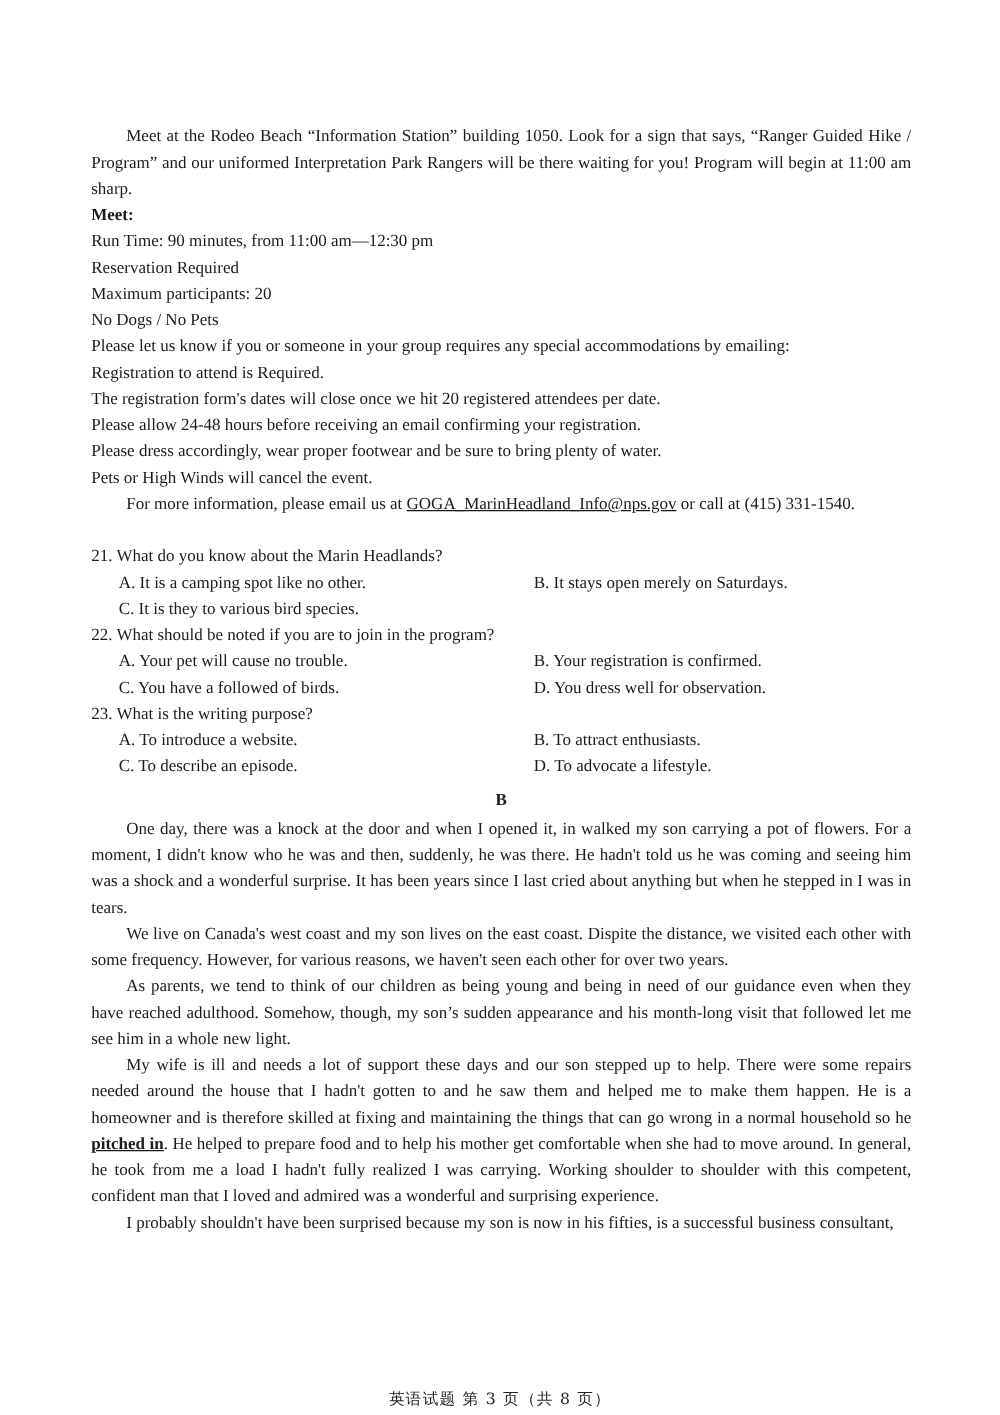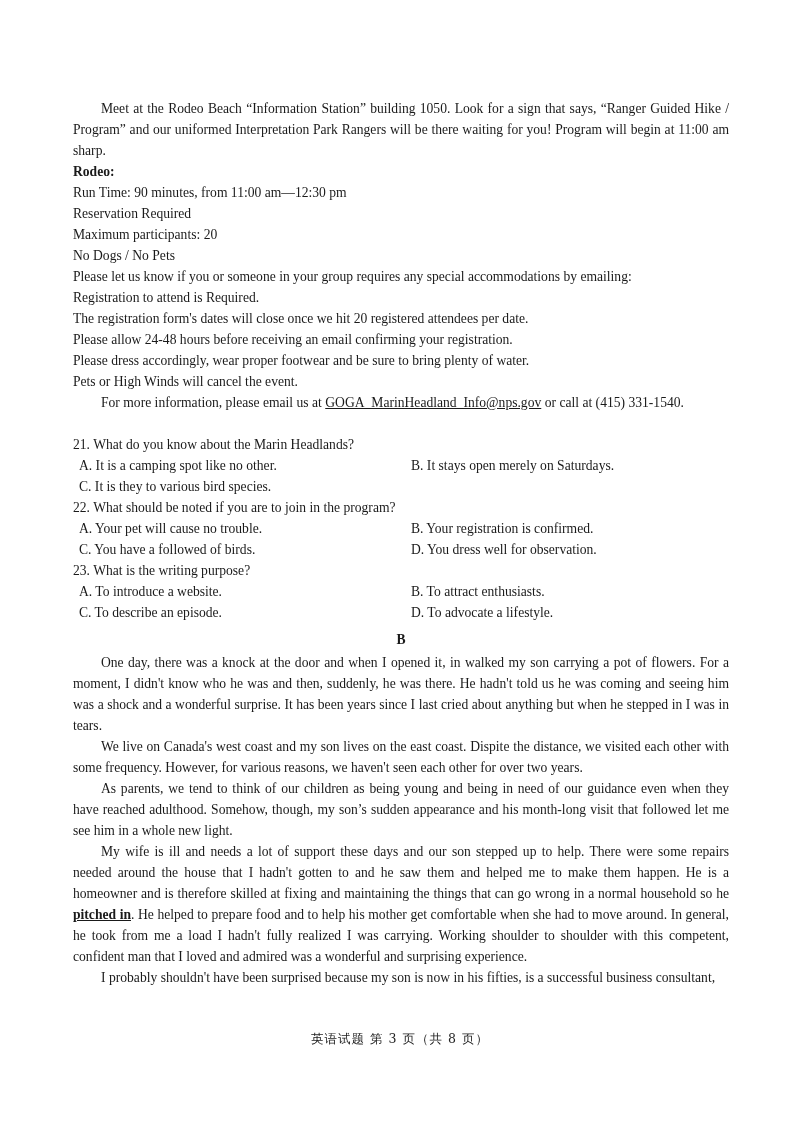--- a/index.html
+++ b/index.html
@@ -11,33 +11,33 @@
   .page { position: absolute; left: 73px; top: 98px; width: 656px; }
   .line { line-height: 21px; margin: 0; white-space: nowrap; }
   .para { line-height: 21px; margin: 0; text-align: justify; text-indent: 28px; }
   .bold { font-weight: bold; }
   .indent { padding-left: 28px; }
   .link { text-decoration: underline; margin-top: 36px; }
   .uline { font-weight: bold; text-decoration: underline; }
   .gap { height: 21px; }
   .q-line { line-height: 21px; margin: 0; }
   .opts { display: grid; grid-template-columns: 332px 324px; line-height: 21px; }
-  .opt { padding-left: 6px; white-space: nowrap; }
+  .opt { padding-left: 6px; white-space: nowrap; margin-left: 16px; }
   .section-title { text-align: center; font-weight: bold; line-height: 21px; margin: 6px 0 2px 0; }
   .footer {
-    position: absolute; left: 0; width: 800px; top: 1031px; text-align: center;
+    position: absolute; left: 0; width: 800px; top: 1111px; text-align: center;
     font-family: "DejaVu Serif", serif; font-size: 12.5px; letter-spacing: 1px; color: #222;
   }
 </style>
 </head>
 <body>
 
 <div class="page">
   <p class="para">Meet at the Rodeo Beach “Information Station” building 1050. Look for a sign that says, “Ranger Guided Hike / Program” and our uniformed Interpretation Park Rangers will be there waiting for you! Program will begin at 11:00 am sharp.</p>
-  <p class="line bold">Rodeo:</p>
+  <p class="line bold">Meet:</p>
   <div>
     <p class="line">Run Time: 90 minutes, from 11:00 am—12:30 pm</p>
     <p class="line">Reservation Required</p>
     <p class="line">Maximum participants: 20</p>
     <p class="line">No Dogs / No Pets</p>
     <p class="line">Please let us know if you or someone in your group requires any special accommodations by emailing:</p>
     <p class="line">Registration to attend is Required.</p>
     <p class="line">The registration form's dates will close once we hit 20 registered attendees per date.</p>
     <p class="line">Please allow 24-48 hours before receiving an email confirming your registration.</p>
     <p class="line">Please dress accordingly, wear proper footwear and be sure to bring plenty of water.</p>

